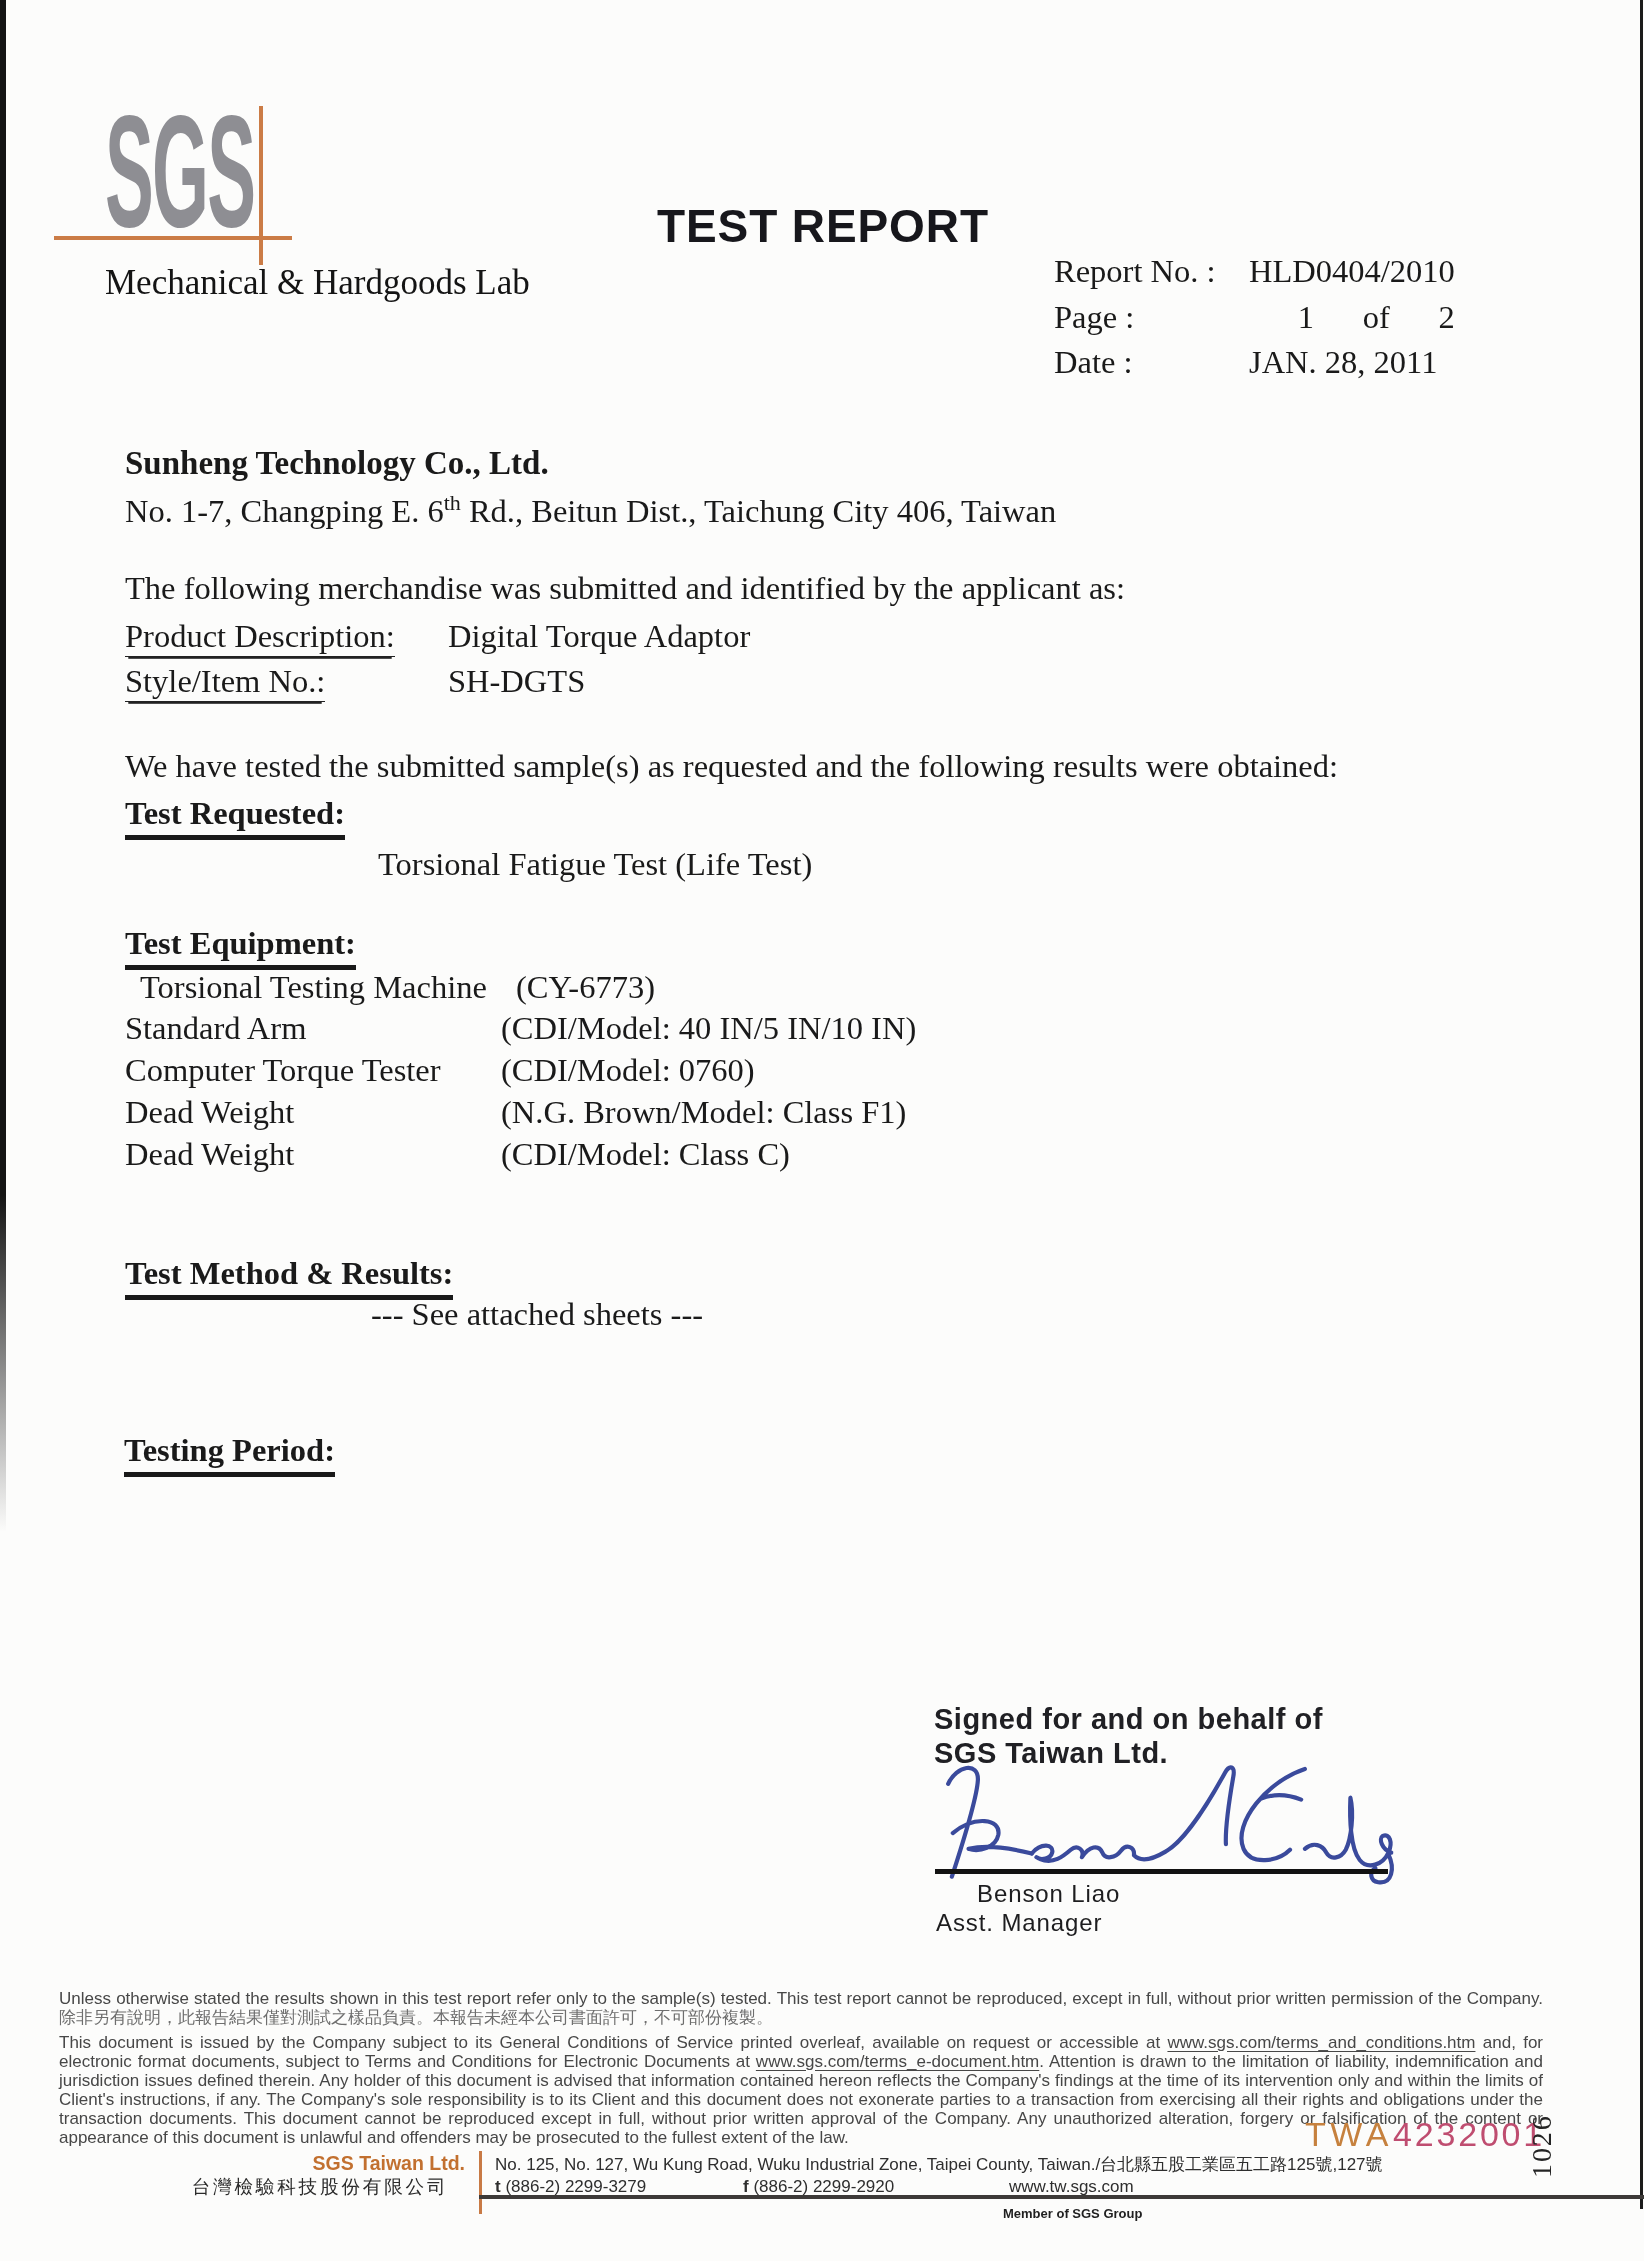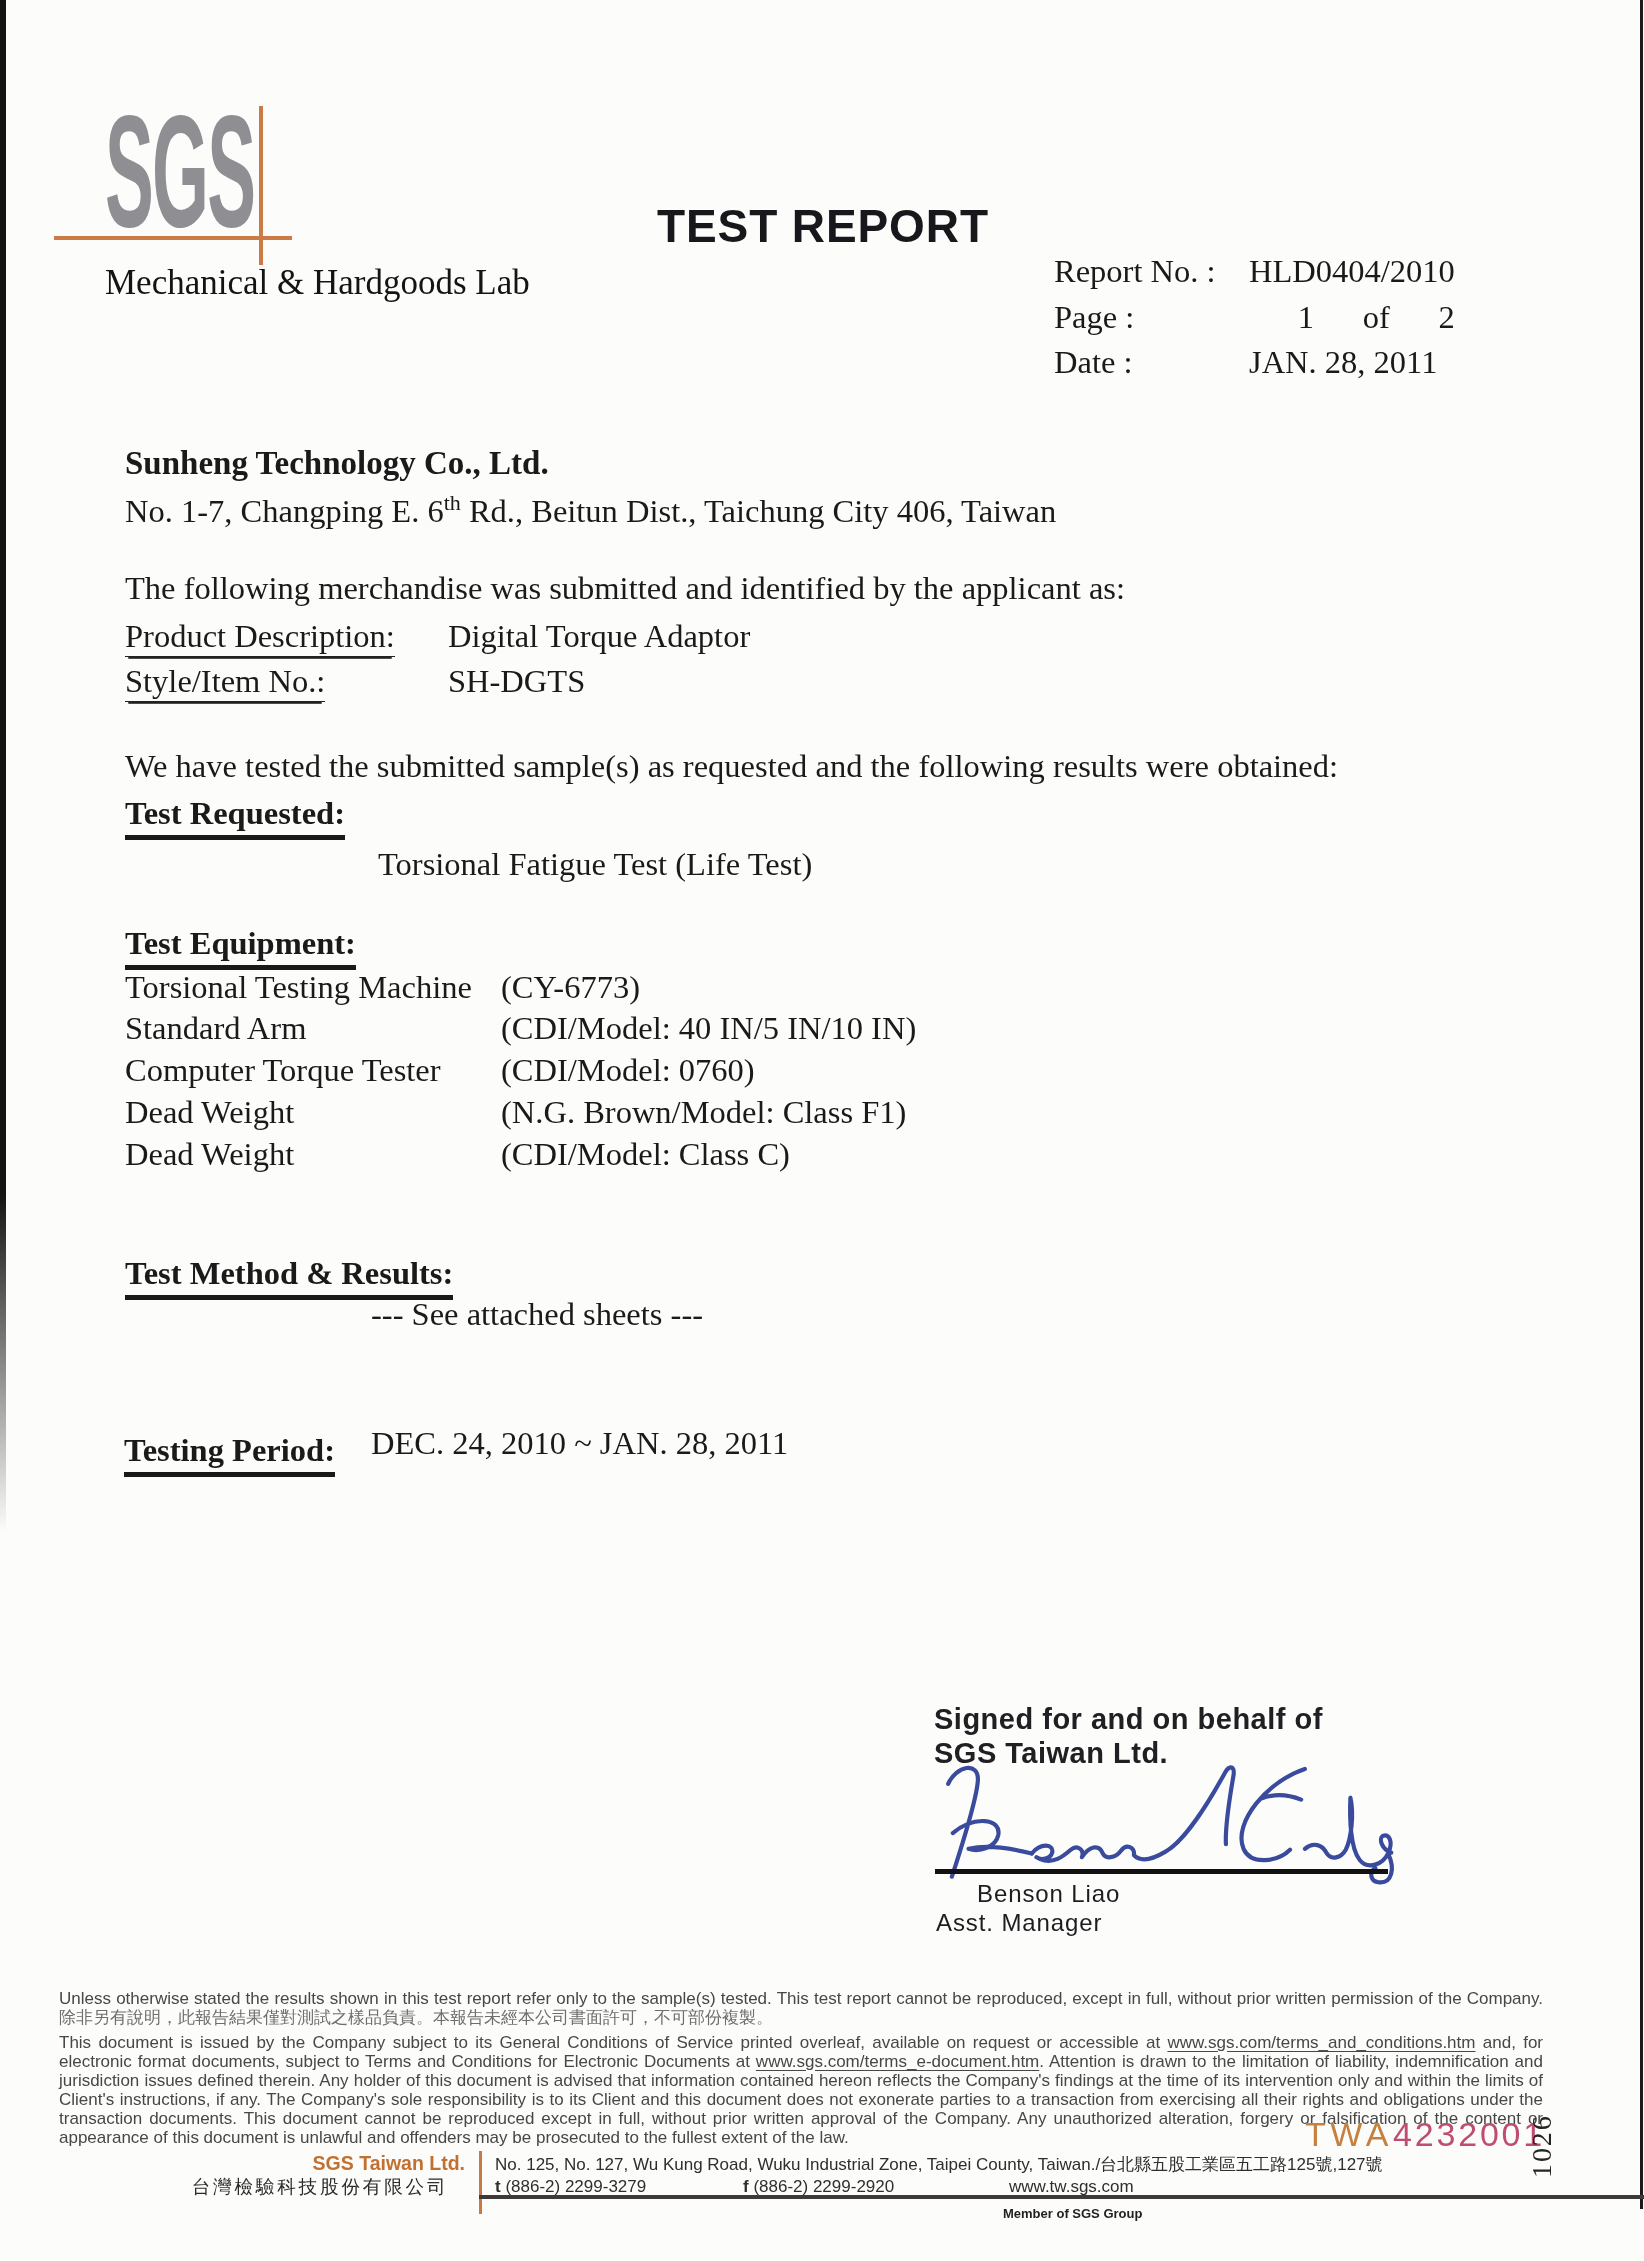--- a/index.html
+++ b/index.html
@@ -102,21 +102,21 @@
   <div class="abs t70" style="left:125px;top:748px;">We have tested the submitted sample(s) as requested and the following results were obtained:</div>
 
   <div class="abs t70 bold" style="left:125px;top:795px;">
     <span class="ulh">Test Requested:</span>
   </div>
   <div class="abs t70" style="left:378px;top:846px;">Torsional Fatigue Test (Life Test)</div>
 
   <div class="abs t70 bold" style="left:125px;top:925px;">
     <span class="ulh">Test Equipment:</span>
   </div>
-  <div class="abs equip-row" style="top:969px;">
+  <div class="abs equip-row" style="top:969px;margin-left:15px;">
     <span>Torsional Testing Machine</span>
     <span class="equip-model">(CY-6773)</span>
   </div>
   <div class="abs equip-row" style="top:1010px;">
     <span>Standard Arm</span>
     <span class="equip-model">(CDI/Model: 40 IN/5 IN/10 IN)</span>
   </div>
   <div class="abs equip-row" style="top:1052px;">
     <span>Computer Torque Tester</span>
     <span class="equip-model">(CDI/Model: 0760)</span>
@@ -131,21 +131,20 @@
   </div>
 
   <div class="abs t70 bold" style="left:125px;top:1255px;">
     <span class="ulh">Test Method &amp; Results:</span>
   </div>
   <div class="abs t70" style="left:371px;top:1296px;">--- See attached sheets ---</div>
 
   <div class="abs t70 bold" style="left:124px;top:1425px;margin-top:7px;">
     <span class="ulh">Testing Period:</span>
   </div>
-  <div class="abs t70" style="left:371px;top:1425px;">DEC. 24, 2010 ~ JAN. 28, 2011</div>
 
   <div class="abs sig-head" style="left:934px;top:1703px;">Signed for and on behalf of</div>
   <div class="abs sig-head" style="left:934px;top:1737px;">SGS Taiwan Ltd.</div>
 
   <svg class="abs" style="left:924px;top:1753px;" width="497" height="135" viewBox="0 0 1070 290">
     <g fill="none" stroke="#3a4a9c" stroke-width="9" stroke-linecap="round" stroke-linejoin="round">
       <path d="M52,66 C70,26 118,18 116,58 C114,96 88,180 60,266 M62,172 C108,134 166,140 160,176 C155,202 120,214 96,206 M96,206 C140,196 190,206 232,216"></path>
       <path d="M232,216 C252,192 280,196 276,214 C273,227 252,232 242,224 M250,228 C278,240 300,222 316,208 C330,196 346,208 340,224 C356,200 376,196 384,214 C390,230 412,226 424,210 C436,194 454,202 452,220 C470,238 500,224 520,212 C560,190 612,108 648,42 C658,24 670,28 666,50 C658,96 648,156 650,196"></path>
       <path d="M820,34 C740,60 664,150 688,206 C704,242 762,234 788,208 M726,98 C756,86 786,90 812,100"></path>
       <path d="M820,206 C838,190 858,198 866,214 C876,232 898,226 908,208 C920,184 926,130 918,96 C916,140 918,206 938,230 C956,252 988,240 1000,214 C1010,192 1002,172 988,178 C978,184 986,208 1006,214 M1000,218 C1014,248 1008,282 978,278 C960,275 958,254 972,248"></path>

